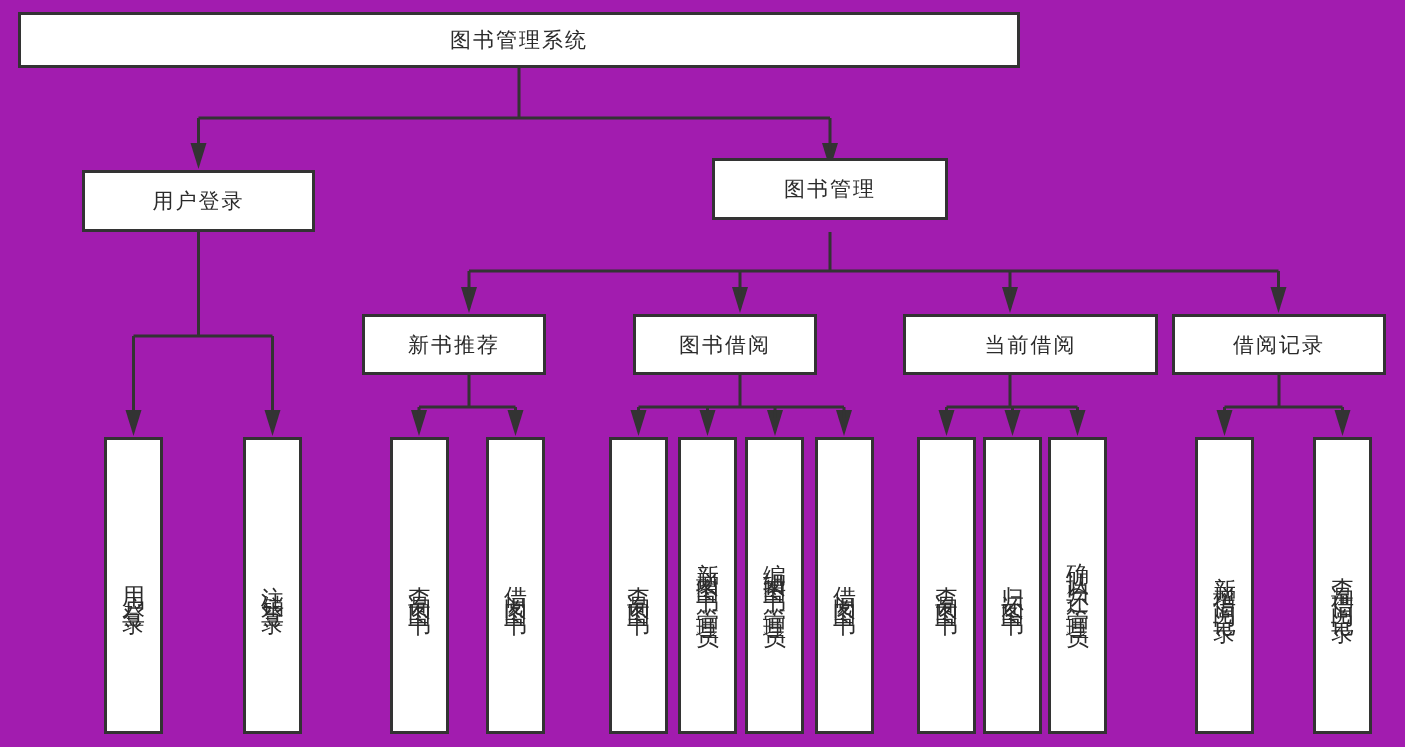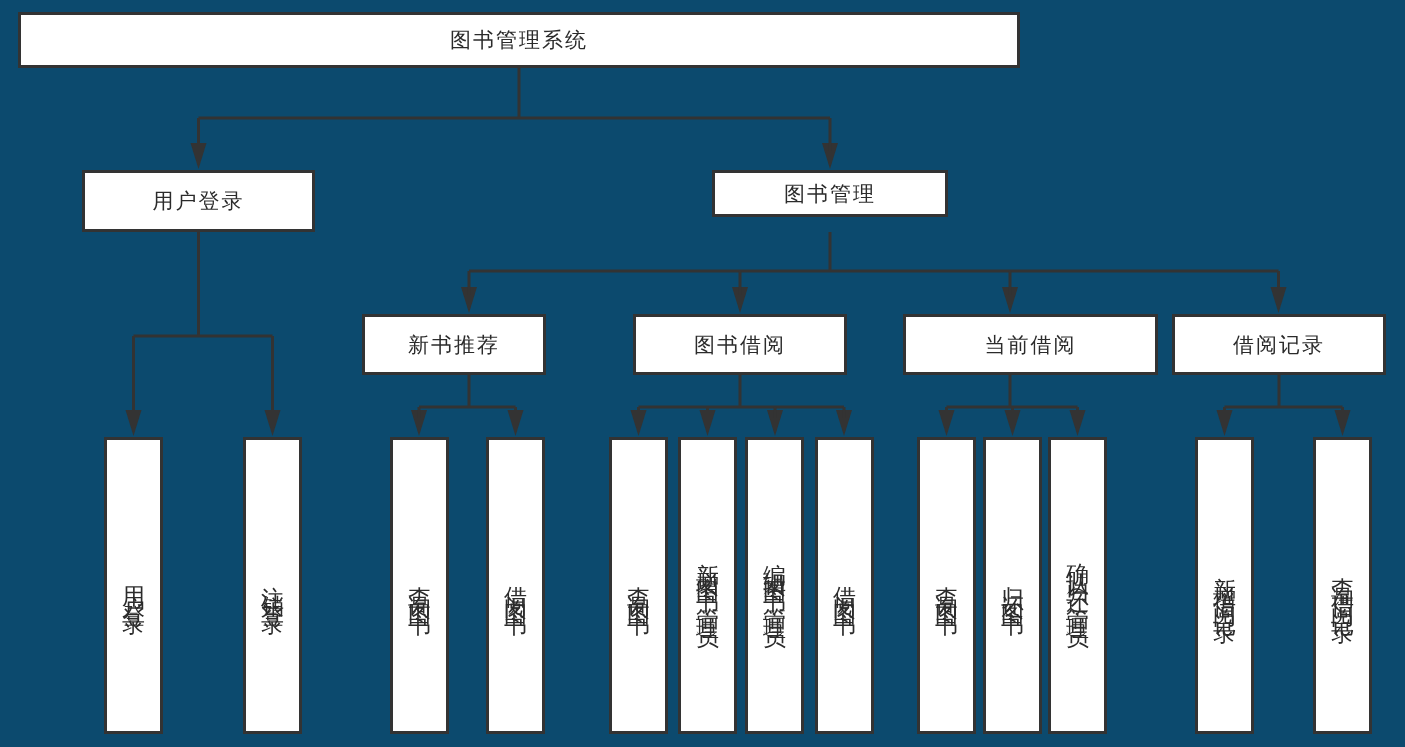--- a/index.html
+++ b/index.html
@@ -5,21 +5,21 @@
   html, body {
     margin: 0;
     padding: 0;
     background: #ffffff;
     font-family: "Liberation Sans", "DejaVu Sans", sans-serif;
   }
   .canvas {
     position: relative;
     width: 1405px;
     height: 747px;
-    background: #0c4a6e;
+    background: #a21caf;
     overflow: hidden;
   }
   svg.connectors {
     position: absolute;
     left: 0;
     top: 0;
     z-index: 1;
   }
   .node {
     position: absolute;
@@ -44,23 +44,23 @@
   }
   .node.leaf .lbl {
     writing-mode: vertical-rl;
     text-orientation: mixed;
     font-size: 23px;
     letter-spacing: 9px;
     line-height: 1;
   }
   #box-root          { left: 18px;   top: 12px;  width: 1002px; height: 56px; }
   #box-user-login    { left: 82px;   top: 170px; width: 233px;  height: 62px; }
-  #box-book-mgmt     { left: 712px;  top: 170px; width: 236px;  height: 47px; align-items: center; }
+  #box-book-mgmt     { left: 712px;  top: 158px; width: 236px;  height: 62px; align-items: center; }
   #box-new-book      { left: 362px;  top: 314px; width: 184px;  height: 61px; }
-  #box-book-borrow   { left: 633px;  top: 314px; width: 214px;  height: 61px; }
+  #box-book-borrow   { left: 633px;  top: 314px; width: 184px;  height: 61px; }
   #box-current-borrow{ left: 903px;  top: 314px; width: 255px;  height: 61px; }
   #box-borrow-record { left: 1172px; top: 314px; width: 214px;  height: 61px; }
   #leaf-1  { left: 104px;  }
   #leaf-2  { left: 243px;  }
   #leaf-3  { left: 390px;  }
   #leaf-4  { left: 486px;  }
   #leaf-5  { left: 609px;  }
   #leaf-6  { left: 678px;  }
   #leaf-7  { left: 745px;  }
   #leaf-8  { left: 815px;  }

